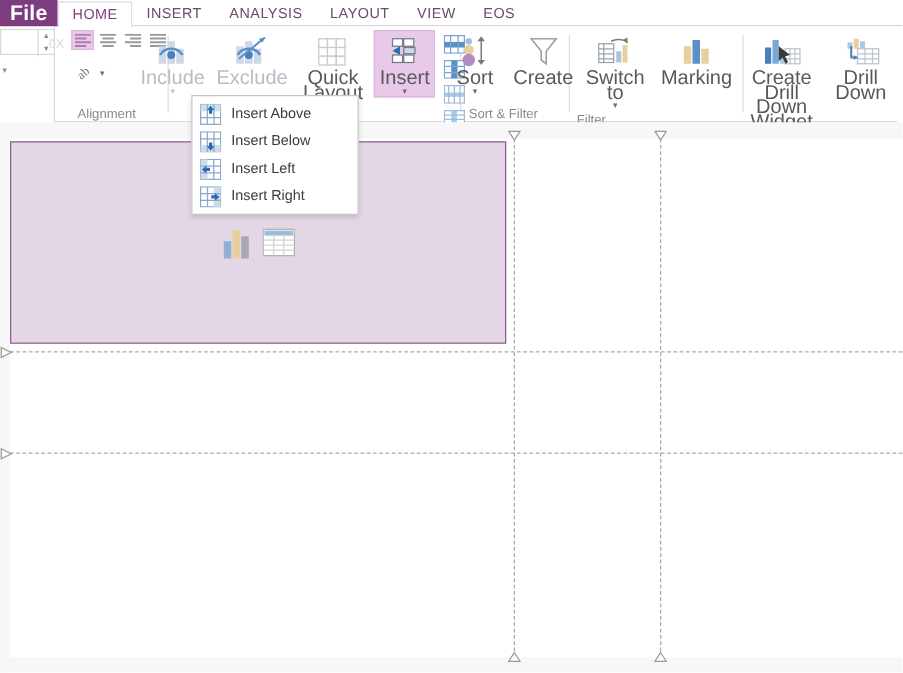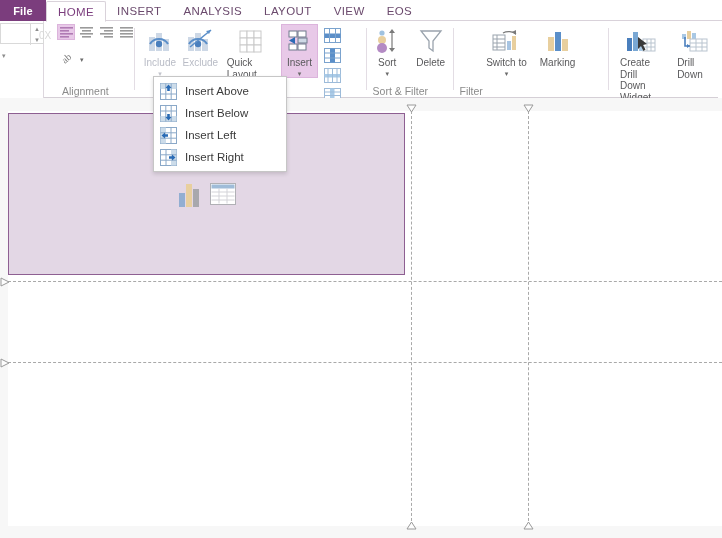--- a/index.html
+++ b/index.html
@@ -16,21 +16,21 @@
     position:absolute; top:0; left:0; width:722px; height:21px;
     background:#ffffff; display:flex; align-items:flex-end;
   }
   .tabstrip:after{
     content:""; position:absolute; left:0; right:0; bottom:0; height:1px;
     background:#d9d2da;
   }
   .file-tab{
     width:46px; height:21px; background:#7b3d7d; color:#fff;
     display:flex; align-items:center; justify-content:center;
-    font-size:11px; font-weight:bold; letter-spacing:.2px;
+    font-size:17px; font-weight:bold; letter-spacing:.2px;
     position:relative; z-index:3;
   }
   .tab{
     height:21px; padding:0 11px; display:flex; align-items:center;
     font-size:11.5px; color:#6b4a6d; letter-spacing:.4px;
     position:relative; z-index:2; cursor:default;
   }
   .tab.active{
     background:#fff; color:#7b3d7d;
     border:1px solid #d9d2da; border-bottom:1px solid #fff;
@@ -57,21 +57,21 @@
     width:1px; background:#e3dde4; height:62px; align-self:center; margin:0 2px;
   }
 
   
   .btn{
     width:auto; min-width:34px; padding:2px 4px 0;
     display:flex; flex-direction:column; align-items:center;
     cursor:default; border:1px solid transparent;
   }
   .btn .cap{
-    font-size:10px; color:#59595b; line-height:11.5px;
+    font-size:16px; color:#59595b; text-align:center; line-height:11.5px;
     margin-top:2px; max-width:56px;
   }
   .btn.disabled .cap{ color:#b9bcc6; }
   .btn.sel{ background:#e8c9e8; border:1px solid #dcb4dc; }
   .caret{ font-size:7px; line-height:7px; color:#6b6b6b; margin-top:1px; }
   .btn.disabled .caret{ color:#c2c4cc; }
 
   .ico{ display:block; }
 
   
@@ -342,21 +342,21 @@
             <polygon points="18,2 15,6 21,6" fill="#7a7a7a"></polygon>
             <polygon points="18,25 15,21 21,21" fill="#7a7a7a"></polygon>
           </svg>
           <span class="cap">Sort</span>
           <span class="caret">▾</span>
         </div>
         <div class="btn">
           <svg width="26" height="28" class="ico">
             <path d="M3 4 H23 L15 14 V24 L11 21 V14 Z" fill="#ffffff" stroke="#9aa3ad" stroke-width="1.3"></path>
           </svg>
-          <span class="cap">Delete</span>
+          <span class="cap">Create</span>
         </div>
       </div>
       <div class="group-label">Sort &amp; Filter</div>
     </div>
 
     <div class="group-sep"></div>
 
     <div class="group" style="width:172px">
       <div class="group-body" style="gap:3px">
         <div class="btn">

